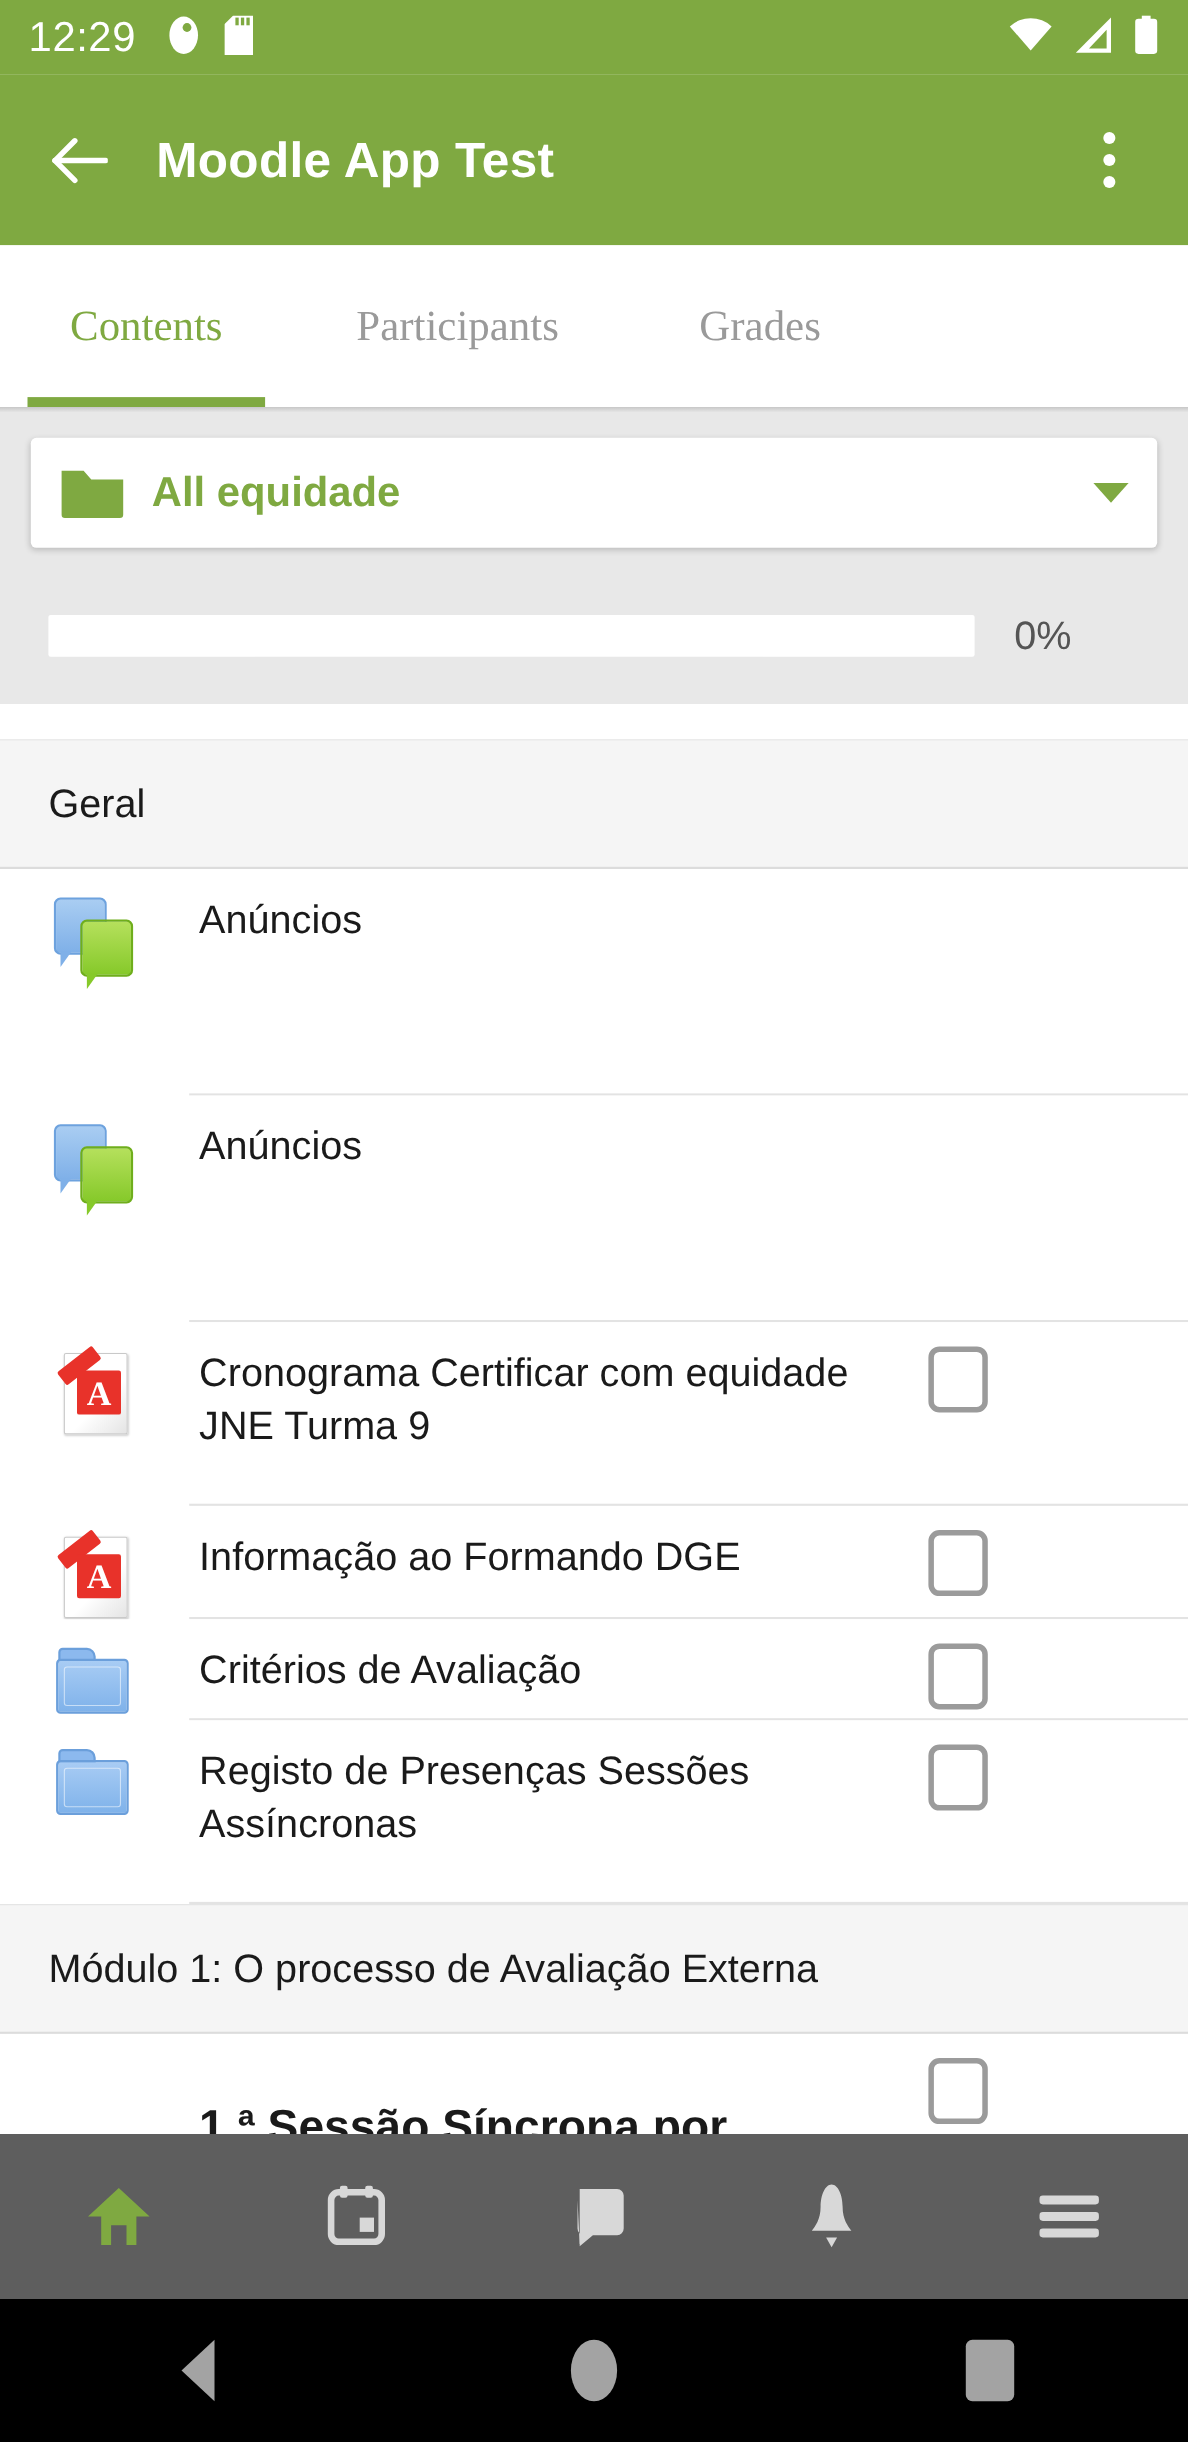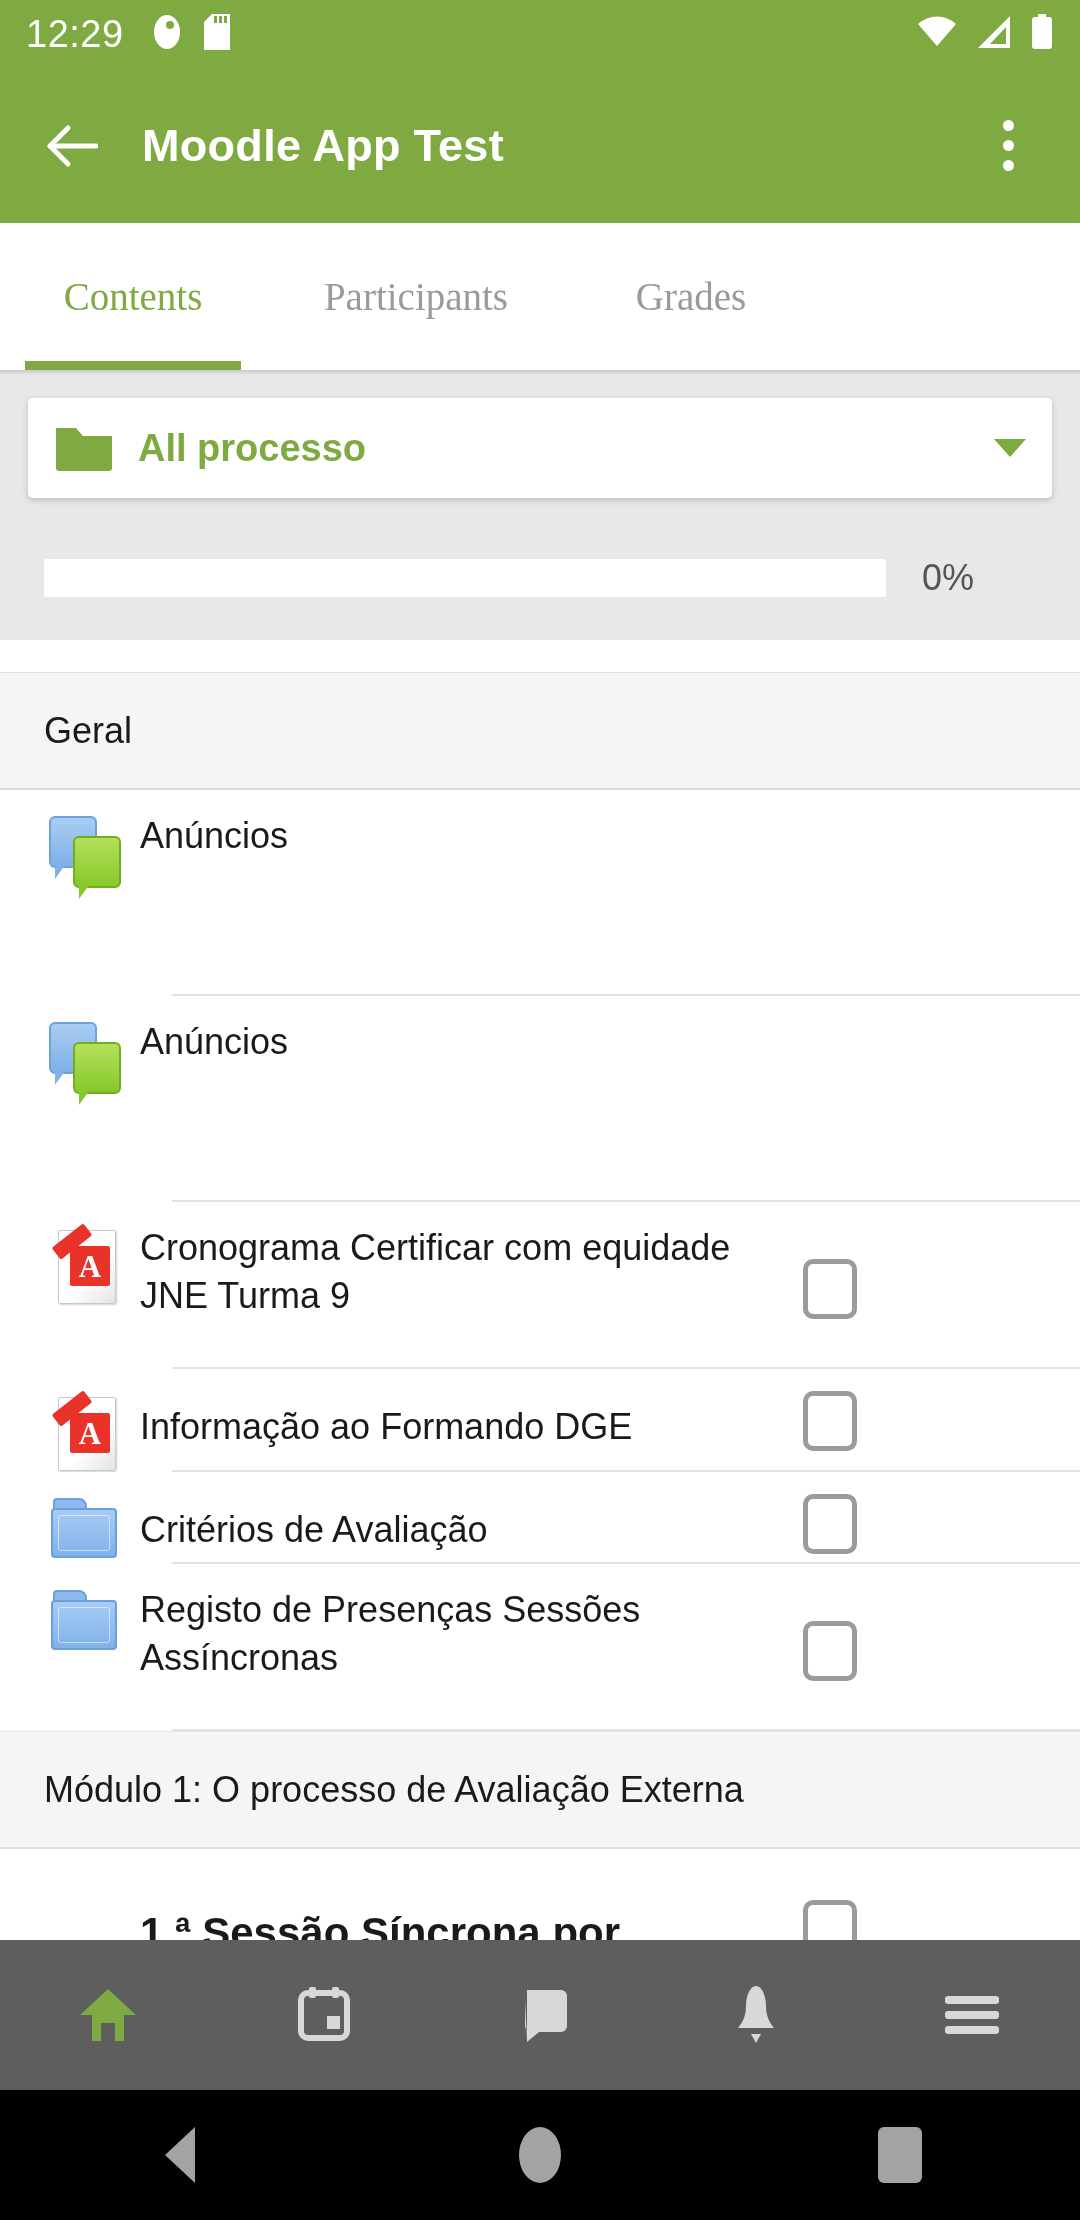--- a/index.html
+++ b/index.html
@@ -103,22 +103,22 @@
 
   .row {
     position:relative; display:flex; align-items:flex-start;
     background:#fff; padding-left:30px;
   }
   .row-icon {
     width:110px; min-width:110px; display:flex; align-items:flex-start;
     justify-content:center; padding-top:26px;
   }
   .row-body {
-    flex:1; display:flex; align-items:flex-end;
-    position:relative;
+    flex:1; display:flex; align-items:flex-start;
+    position:relative;margin-left:41px;
   }
   .row-title {
     flex:1; font-size:36px; color:#1a1a1a; line-height:1.32;
     padding-top:22px; padding-right:20px; max-width:630px;
   }
   .row-title.bold { font-weight:bold; font-size:42px; }
   .row-check { width:120px; min-width:120px; display:flex; justify-content:center; padding-top:22px; }
   .checkbox {
     width:54px; height:60px; border:5px solid #9b9b9b; border-radius:10px; background:#fff;
   }
@@ -280,21 +280,21 @@
     <div class="tab t3">Grades</div>
   </div>
 
   <div class="selector-panel">
     <div class="section-select">
       <span class="ico folder-ico" style="width:60px;height:52px;">
         <svg width="60" height="52" viewBox="0 0 60 52">
           <path d="M2 6 h20 l7 8 h29 v32 a3 3 0 0 1 -3 3 H5 a3 3 0 0 1 -3 -3 Z" fill="#7fa941"></path>
         </svg>
       </span>
-      <span class="sel-label">All processo</span>
+      <span class="sel-label">All equidade</span>
       <span class="sel-spacer"></span>
       <span class="caret"></span>
     </div>
     <div class="progress-row">
       <div class="progress-track">
         <div class="progress-fill" style="width: 0%;"></div>
       </div>
       <span class="progress-pct">0%</span>
     </div>
   </div>

